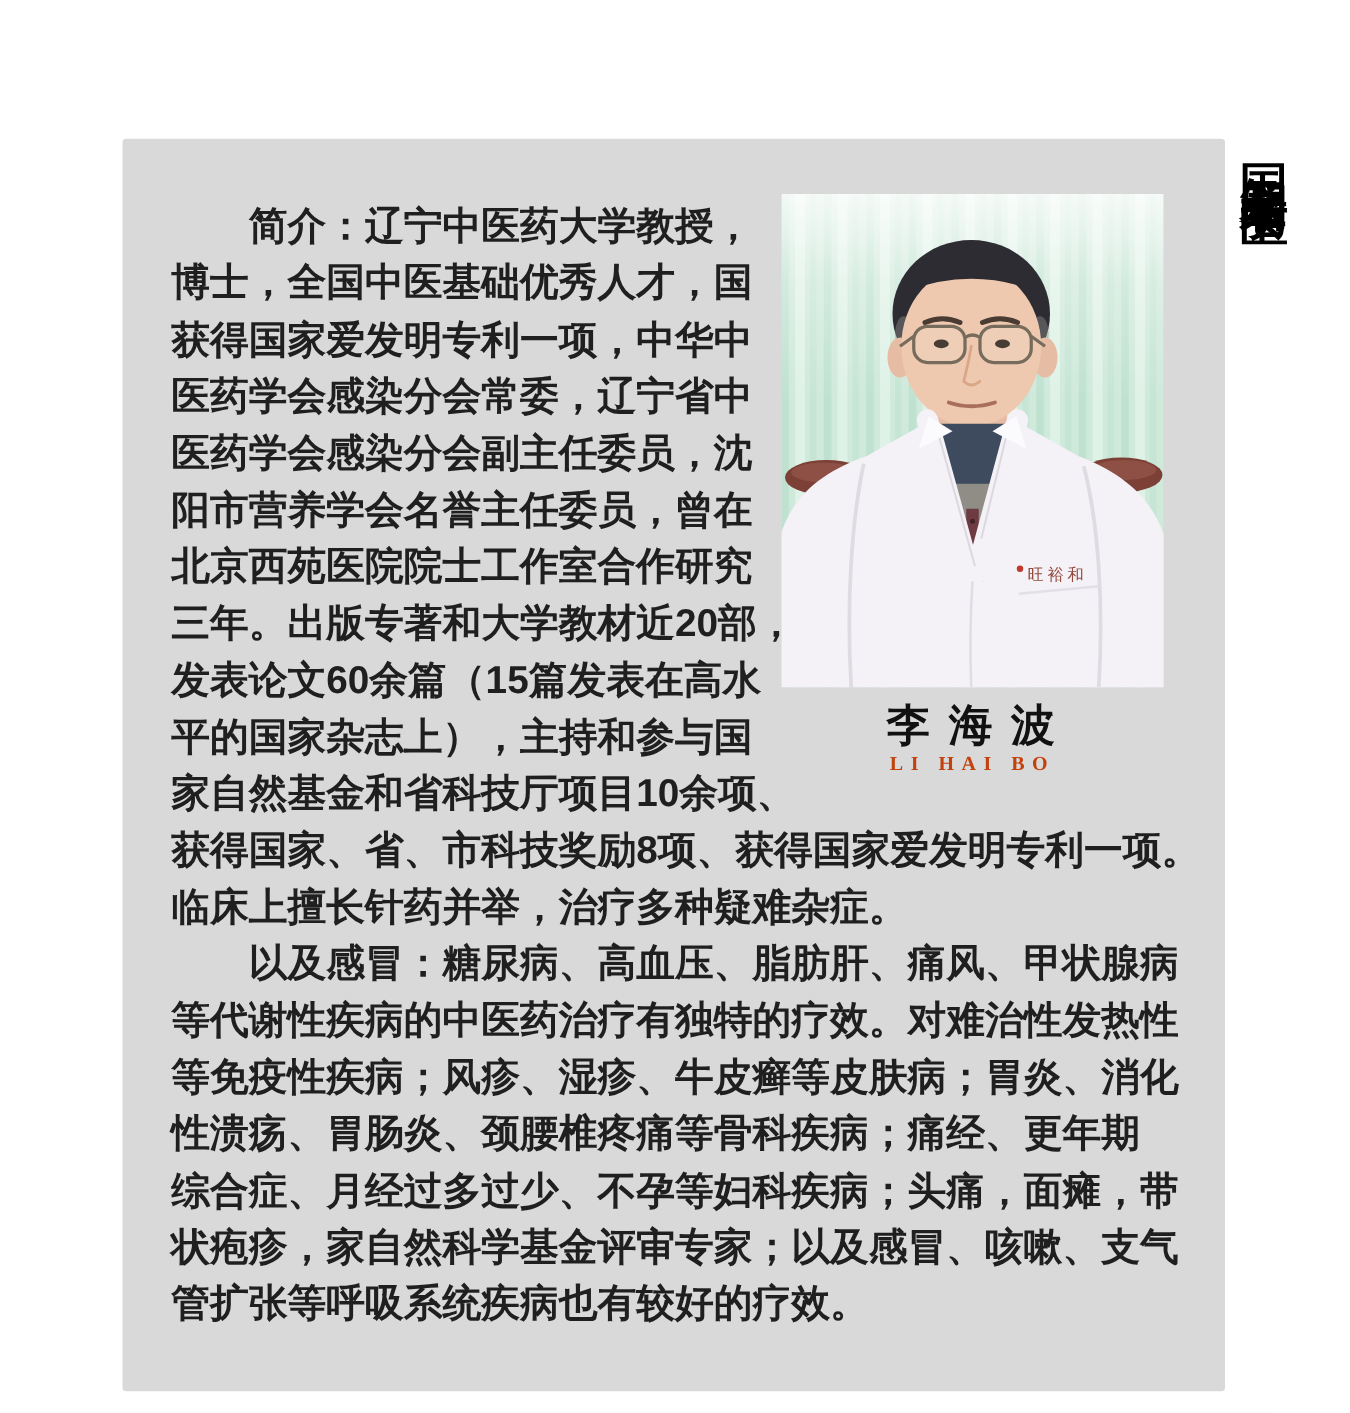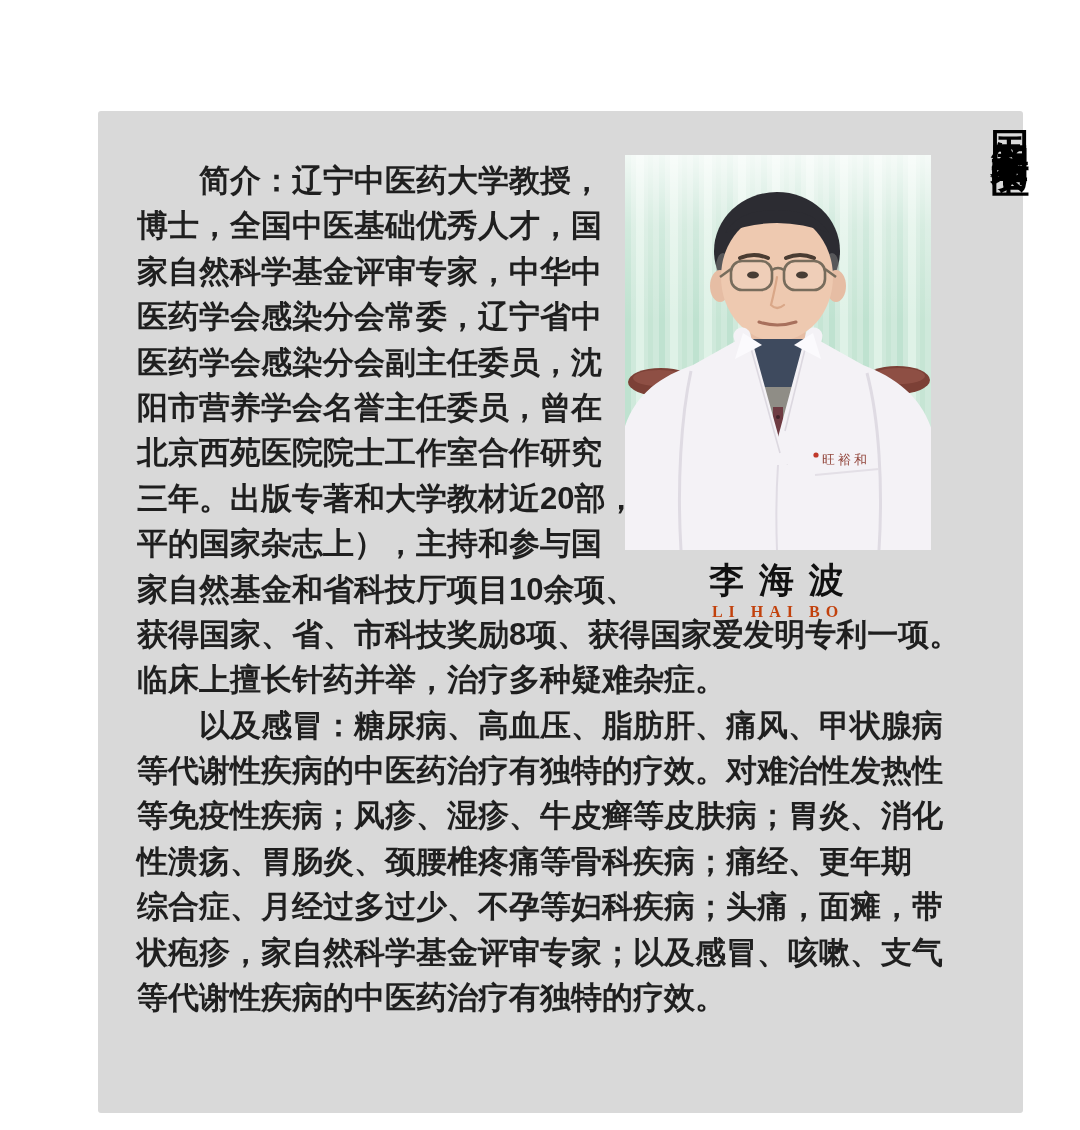--- a/index.html
+++ b/index.html
@@ -2,21 +2,21 @@
 <html><head>
 <meta charset="utf-8">
 <style>
   html,body{margin:0;padding:0;background:#ffffff;}
   .page{
     position:relative;width:1080px;height:1130px;background:#ffffff;overflow:hidden;
     font-family:"Liberation Sans",sans-serif;
   }
   .panel{
     position:absolute;left:98px;top:111px;width:882px;height:1002px;
-    background:#d9d9d9;border-radius:3px;padding-left:43px;
+    background:#d9d9d9;border-radius:3px;
   }
   .bio{
     position:absolute;left:39px;top:47px;width:830px;
     font-size:31px;line-height:45.4px;font-weight:600;color:#1f1f1f;
     letter-spacing:0;
   }
   .bio .line{white-space:nowrap;height:45.4px;}
   .photo-wrap{
     position:absolute;left:527px;top:44px;width:306px;height:413px;overflow:hidden;
   }
@@ -41,37 +41,38 @@
 </head>
 <body>
 
 <div class="page">
 
   <div class="panel">
 
     <div class="bio">
       <div class="line">　　简介：辽宁中医药大学教授，</div>
       <div class="line">博士，全国中医基础优秀人才，国</div>
-      <div class="line">家自然科学基金评审专家，中华中</div>
+      <div class="line">获得国家爱发明专利一项，中华中</div>
       <div class="line">医药学会感染分会常委，辽宁省中</div>
       <div class="line">医药学会感染分会副主任委员，沈</div>
       <div class="line">阳市营养学会名誉主任委员，曾在</div>
       <div class="line">北京西苑医院院士工作室合作研究</div>
       <div class="line">三年。出版专著和大学教材近20部，</div>
+      <div class="line">发表论文60余篇（15篇发表在高水</div>
       <div class="line">平的国家杂志上），主持和参与国</div>
       <div class="line">家自然基金和省科技厅项目10余项、</div>
       <div class="line">获得国家、省、市科技奖励8项、获得国家爱发明专利一项。</div>
       <div class="line">临床上擅长针药并举，治疗多种疑难杂症。</div>
       <div class="line">　　以及感冒：糖尿病、高血压、脂肪肝、痛风、甲状腺病</div>
       <div class="line">等代谢性疾病的中医药治疗有独特的疗效。对难治性发热性</div>
       <div class="line">等免疫性疾病；风疹、湿疹、牛皮癣等皮肤病；胃炎、消化</div>
       <div class="line">性溃疡、胃肠炎、颈腰椎疼痛等骨科疾病；痛经、更年期</div>
       <div class="line">综合症、月经过多过少、不孕等妇科疾病；头痛，面瘫，带</div>
       <div class="line">状疱疹，家自然科学基金评审专家；以及感冒、咳嗽、支气</div>
-      <div class="line">等代谢性疾病的中医药治疗有独特的疗效。</div>
+      <div class="line">管扩张等呼吸系统疾病也有较好的疗效。</div>
     </div>
 
     <div class="photo-wrap">
       <svg width="306" height="395" viewBox="0 0 306 395" xmlns="http://www.w3.org/2000/svg">
         <defs>
           <pattern id="curtain" width="34" height="395" patternUnits="userSpaceOnUse">
             <rect width="34" height="395" fill="#cfe9db"></rect>
             <rect x="0" width="6" height="395" fill="#bfe2d0"></rect>
             <rect x="11" width="8" height="395" fill="#dff2e7"></rect>
             <rect x="23" width="5" height="395" fill="#c6e5d4"></rect>

